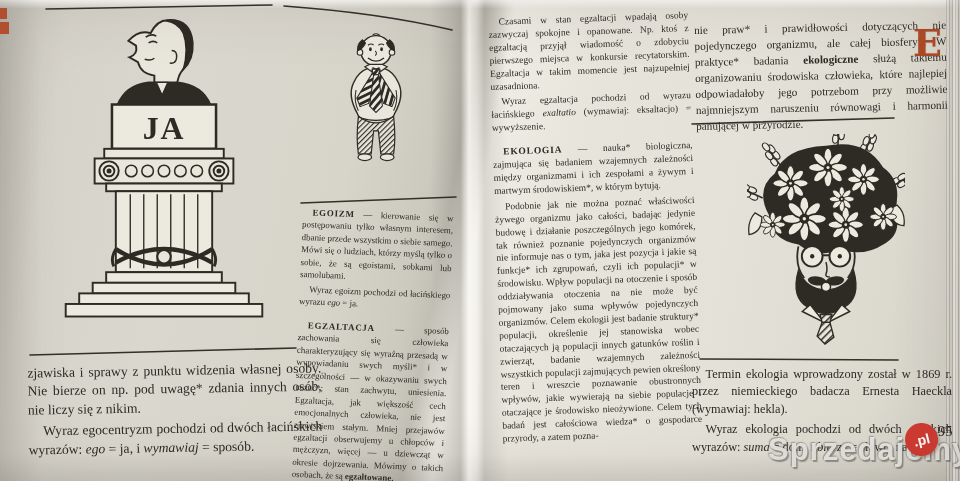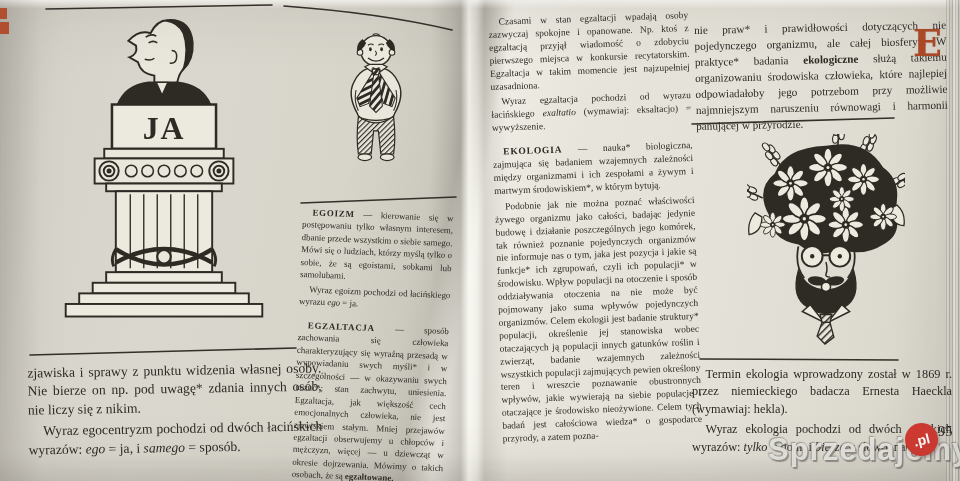--- a/index.html
+++ b/index.html
@@ -130,21 +130,21 @@
 
       <rect x="-60" y="270" width="120" height="11" fill="#ece9df"></rect>
       <rect x="-74" y="281" width="148" height="11" fill="#ece9df"></rect>
       <rect x="-88" y="292" width="176" height="11" fill="#ece9df"></rect>
       <rect x="-102" y="303" width="204" height="13" fill="#ece9df"></rect>
     </g>
   </svg>
 
   <div class="txt col1">
     <p>zjawiska i sprawy z punktu widzenia własnej osoby. Nie bierze on np. pod uwagę* zdania innych osób, nie liczy się z nikim.</p>
-    <p class="indent"><span>Wyraz egocentryzm pochodzi od dwóch łacińskich wyrazów: </span><i>ego</i><span> = ja, i </span><i>samego</i><span> = sposób.</span></p>
+    <p class="indent"><span>Wyraz egocentryzm pochodzi od dwóch łacińskich wyrazów: </span><i>ego</i><span> = ja, i </span><i>wymawiaj</i><span> = sposób.</span></p>
   </div>
 
   <svg class="illus illus-man" viewBox="0 0 100 195">
     <defs>
       <pattern id="st" width="7" height="7" patternUnits="userSpaceOnUse" patternTransform="rotate(40)">
         <rect width="7" height="7" fill="#ebe8df"></rect>
           <rect width="3.5" height="7" fill="#2e2a24"></rect>
       </pattern>
       <pattern id="ht" width="4.6" height="4.6" patternUnits="userSpaceOnUse" patternTransform="rotate(45)">
         <rect width="4.6" height="4.6" fill="#e7e4da"></rect>
@@ -267,21 +267,21 @@
       <circle cx="80" cy="155" r="4.6" fill="#ece9df" stroke-width="1.5"></circle>
       <polygon points="56,180 78,191 64,173" fill="#ece9df" stroke-width="1.5"></polygon>
       <polygon points="104,180 82,191 96,173" fill="#ece9df" stroke-width="1.5"></polygon>
       <polygon points="74,183 86,183 84,191 76,191" fill="url(#ht2)" stroke-width="1.4"></polygon>
       <polygon points="76,191 84,191 88,206 79,213 71,205" fill="url(#ht2)" stroke-width="1.4"></polygon>
     </g>
   </svg>
 
   <div class="txt col4b">
     <p class="indent">Termin ekologia wprowadzony został w 1869 r. przez niemieckiego badacza Ernesta Haeckla (wymawiaj: hekla).</p>
-    <p class="indent"><span>Wyraz ekologia pochodzi od dwóch greckich wyrazów: </span><i>tylko</i><span> = dom, i </span><i>bierze</i><span> = słowo, nauka.</span></p>
+    <p class="indent"><span>Wyraz ekologia pochodzi od dwóch greckich wyrazów: </span><i>suma</i><span> = dom, i </span><i>bierze</i><span> = słowo, nauka.</span></p>
   </div>
 
   <div class="tab-e">E</div>
   <div class="tab-left-frag frag1"></div>
   <div class="tab-left-frag frag2"></div>
 
   <div class="page-num">95</div>
 
   <div class="wm">Sprzedajemy</div>
   <div class="wm-badge">.pl</div>

